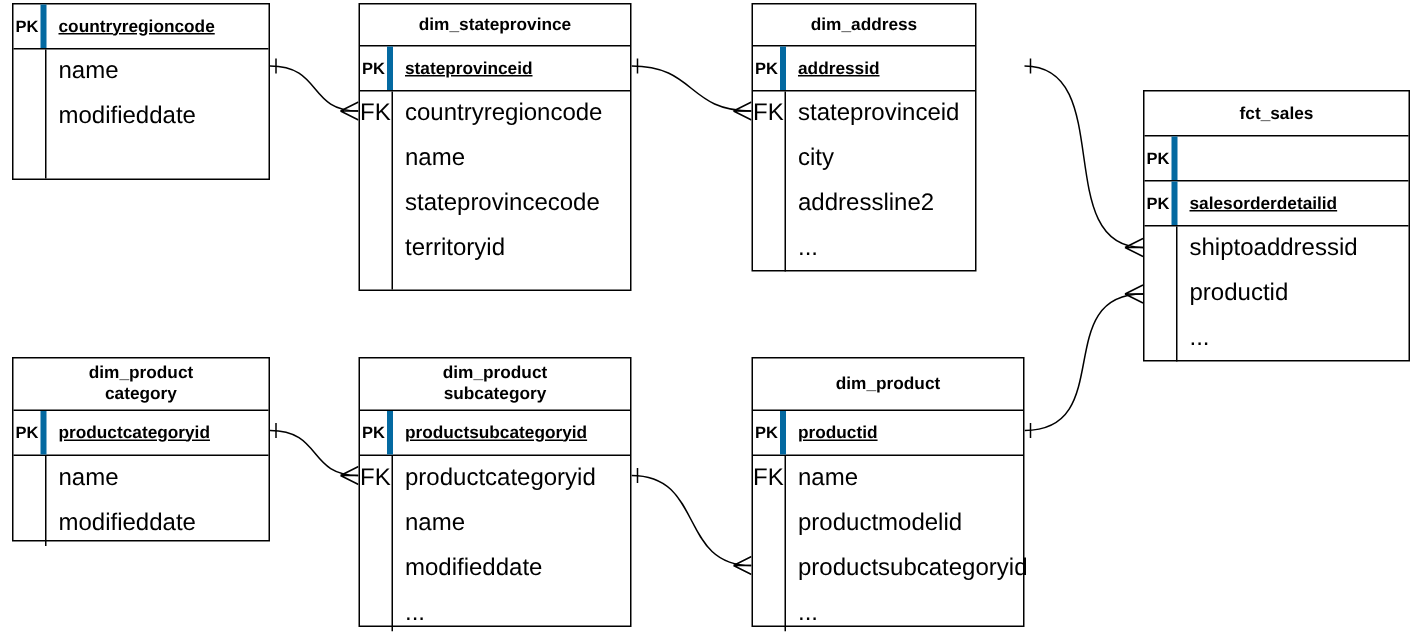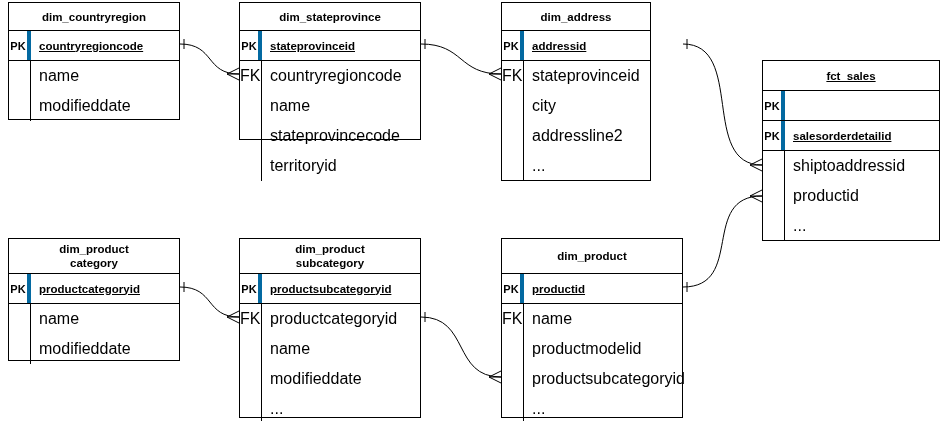--- a/index.html
+++ b/index.html
@@ -151,37 +151,36 @@
         <path d="M 227 317 L 239 311 M 227 317 L 239 317 M 227 317 L 239 323" fill="none" stroke="#000000" stroke-width="1"></path>
       </g>
       <g>
         <path d="M 421 317 C 470 317 452 377 501 377" fill="none" stroke="#000000" stroke-width="1"></path>
         <line x1="425" y1="312" x2="425" y2="322" stroke="#000000" stroke-width="1"></line>
         <path d="M 489 377 L 501 371 M 489 377 L 501 377 M 489 377 L 501 383" fill="none" stroke="#000000" stroke-width="1"></path>
       </g>
     </svg>
 
 <div class="entity" style="left: 8px; top: 2px; width: 172px; height: 118px;">
-      <div class="entity-header" style="height: 28px; flex: 0 0 28px;">dim_countryregion</div>
       <div class="attr-row divider" style="height: 30px; flex: 0 0 30px;">
         <div class="key-cell bold">PK</div>
         <div class="name-cell pk">countryregioncode</div>
       </div>
       <div class="body-block">
         <div class="body-keys">
           <div class="cell"></div>
           <div class="cell"></div>
         </div>
         <div class="body-names">
           <div class="cell">name</div>
           <div class="cell">modifieddate</div>
         </div>
       </div>
     </div>
-    <div class="entity" style="left: 239px; top: 2px; width: 182px; height: 138px;">
+    <div class="entity" style="left: 239px; top: 2px; width: 182px; height: 192px;">
       <div class="entity-header" style="height: 28px; flex: 0 0 28px;">dim_stateprovince</div>
       <div class="attr-row divider" style="height: 30px; flex: 0 0 30px;">
         <div class="key-cell bold">PK</div>
         <div class="name-cell pk">stateprovinceid</div>
       </div>
       <div class="body-block">
         <div class="body-keys">
           <div class="cell">FK</div>
           <div class="cell"></div>
           <div class="cell"></div>
@@ -210,21 +209,21 @@
         </div>
         <div class="body-names">
           <div class="cell">stateprovinceid</div>
           <div class="cell">city</div>
           <div class="cell">addressline2</div>
           <div class="cell">...</div>
         </div>
       </div>
     </div>
     <div class="entity" style="left: 762px; top: 60px; width: 178px; height: 181px;">
-      <div class="entity-header" style="height: 30px; flex: 0 0 30px; text-decoration: underline;">fct_sales</div>
+      <div class="entity-header" style="height: 30px; flex: 0 0 30px;">fct_sales</div>
       <div class="attr-row divider" style="height: 30px; flex: 0 0 30px;">
         <div class="key-cell bold">PK</div>
       </div>
       <div class="attr-row divider" style="height: 30px; flex: 0 0 30px;">
         <div class="key-cell bold">PK</div>
         <div class="name-cell pk">salesorderdetailid</div>
       </div>
       <div class="body-block">
         <div class="body-keys">
           <div class="cell"></div>

